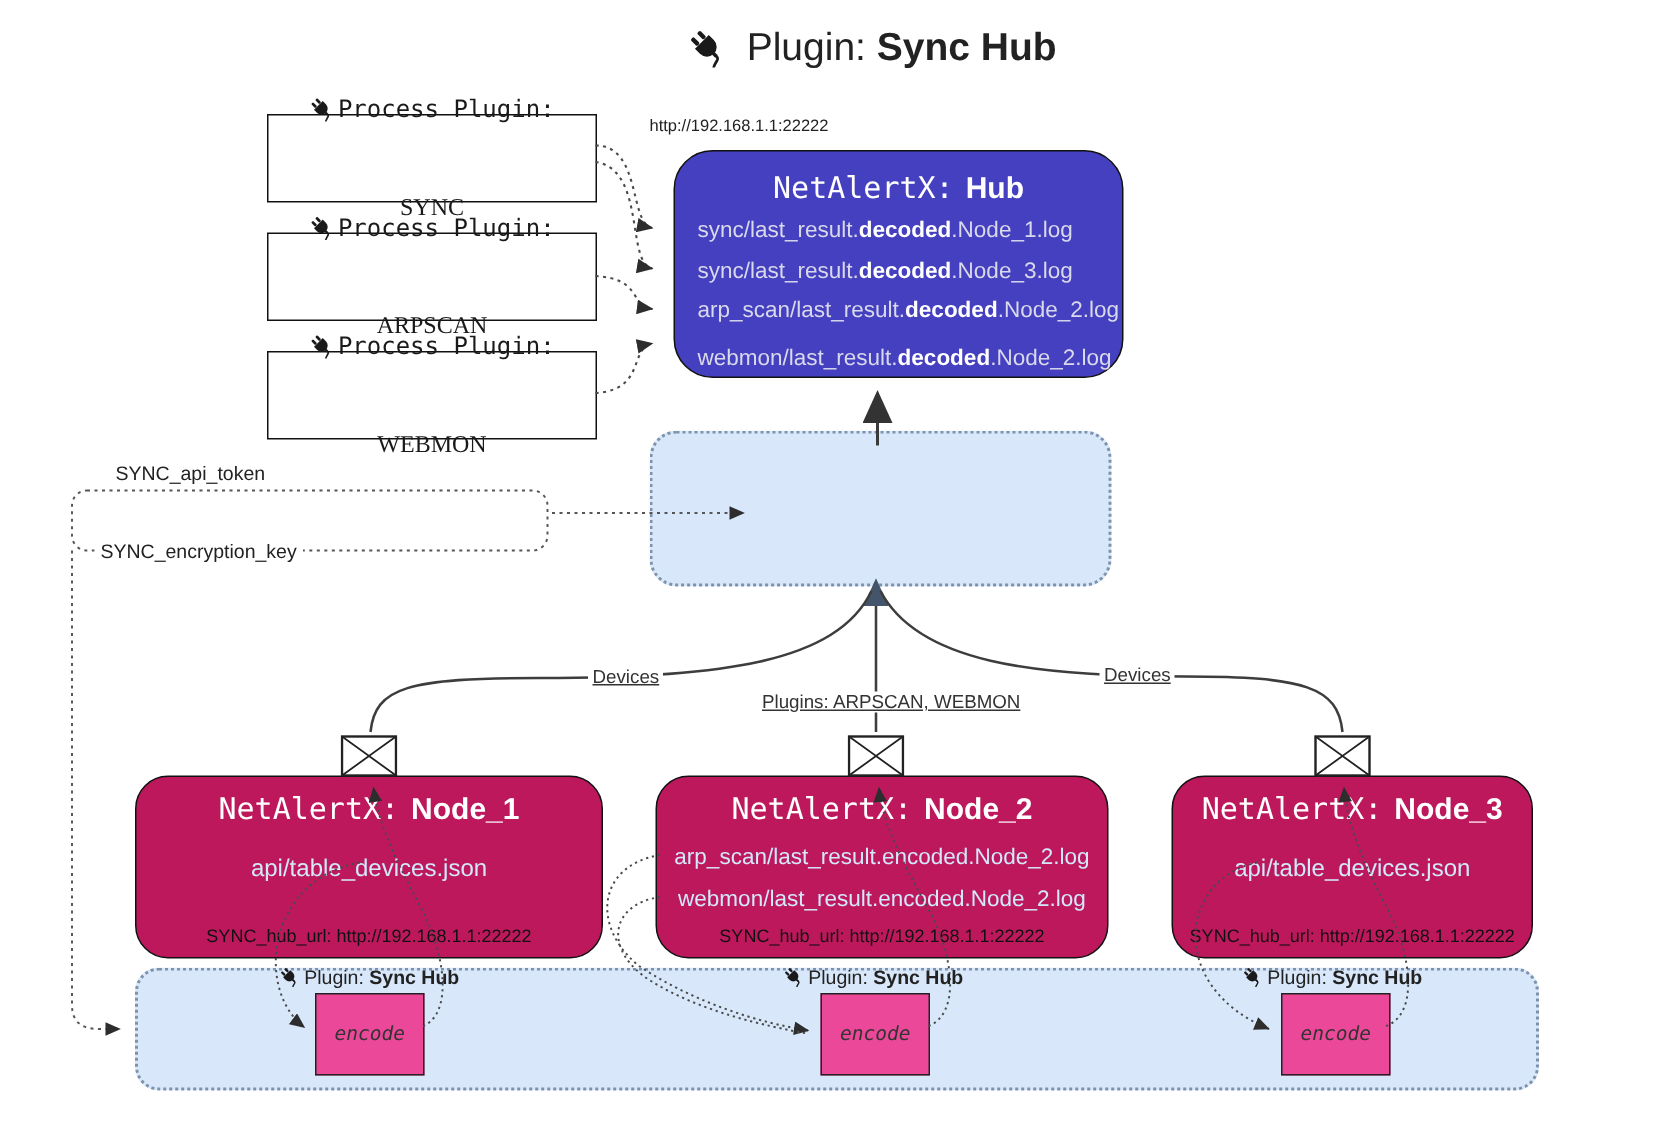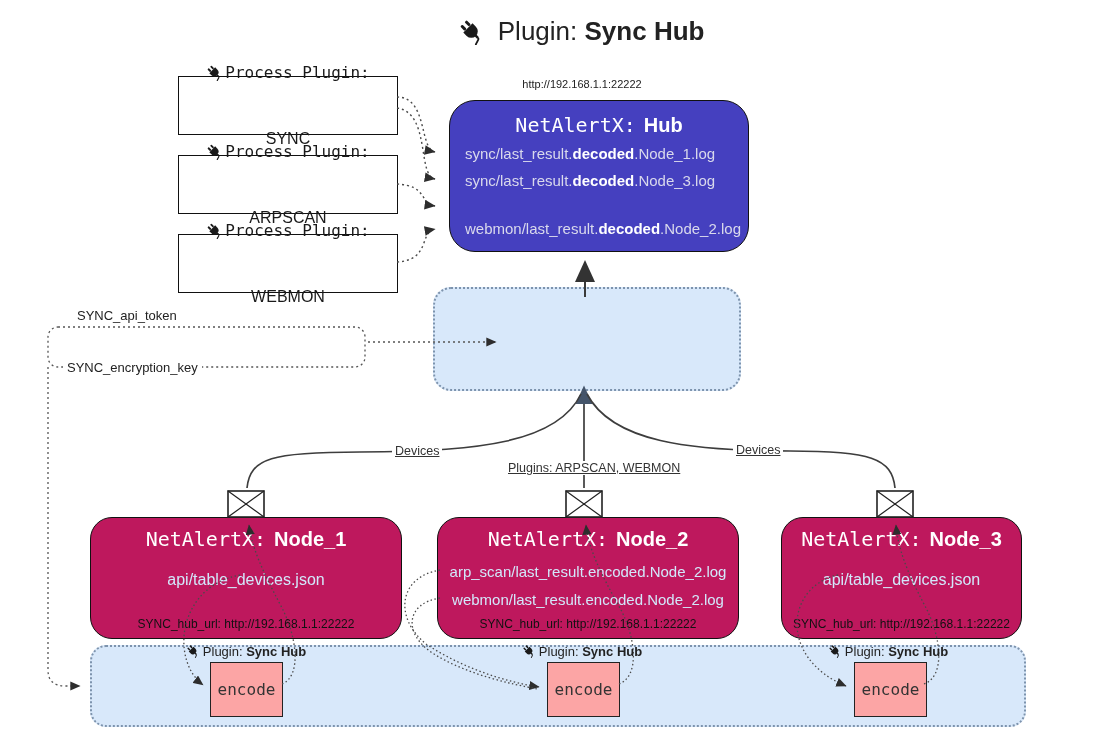--- a/index.html
+++ b/index.html
@@ -8,23 +8,23 @@
   .abs{position:absolute;}
   .mono{font-family:"DejaVu Sans Mono",monospace;}
   
   .title{left:331px;top:16px;width:500px;text-align:center;font-size:26px;color:#222;}
   .title b{font-weight:bold;}
   .title .plug{vertical-align:-5px;margin-right:6px;}
   
   .pbox{left:178px;width:218px;height:57px;background:#fff;border:1.6px solid #111;
         display:flex;flex-direction:column;justify-content:center;align-items:center;z-index:1;gap:46px;}
   .pline1{font-family:"DejaVu Sans Mono",monospace;font-size:16px;display:flex;align-items:center;gap:2px;}
-  .pline2{font-family:Liberation Sans, sans-serif;font-size:16px;margin-top:2px;}
-  
-  .huburl{left:433px;top:78px;width:298px;text-align:center;font-size:11px;color:#222;z-index:1;}
+  .pline2{font-family:Liberation Serif, serif;font-size:16px;margin-top:2px;}
+  
+  .huburl{left:433px;top:78px;width:298px;font-size:11px;color:#222;z-index:1;}
   .hub{left:433px;top:100px;width:298px;height:150px;background:#4540bf;border:1.6px solid #111;
        border-radius:26px;z-index:1;margin-left:16px;}
   .hubtitle{position:absolute;top:12px;left:0;width:100%;text-align:center;color:#fff;font-size:20px;}
   .hubtitle .pfx{font-family:"DejaVu Sans Mono",monospace;}
   .hubtitle b{font-weight:bold;margin-left:8px;}
   .hubline{position:absolute;left:15px;font-size:15px;color:#d9d9ec;white-space:nowrap;}
   .hubline b{color:#ffffff;font-weight:bold;}
   
   .lbluebox{background:#d8e8fa;border:2px dotted #7d93ad;border-radius:18px;z-index:1;}
   .decwrap{left:433px;top:287px;width:304px;height:100px;}
@@ -35,22 +35,22 @@
   .edgeLabel{background:#fff;padding:0 3px;font-size:12.5px;color:#333;z-index:3;white-space:nowrap;text-decoration:underline;}
   
   .node{background:#be185d;border:1.8px solid #111;border-radius:22px;z-index:1;}
   .nodetitle{position:absolute;top:9px;left:0;width:100%;text-align:center;color:#fff;font-size:20px;white-space:nowrap;}
   .nodetitle .pfx{font-family:"DejaVu Sans Mono",monospace;}
   .nodetitle b{font-weight:bold;margin-left:8px;}
   .nodeline{position:absolute;left:0;width:100%;text-align:center;color:#d3e8fb;font-size:15px;white-space:nowrap;}
   .nodeurl{position:absolute;bottom:7px;left:0;width:100%;text-align:center;color:#111;font-size:12px;}
   
   .bottomwrap{left:90px;top:645px;width:932px;height:78px;border-radius:16px;}
-  .encbox{top:662px;width:71px;height:53px;background:#fca5a5;border:1.8px solid #222;z-index:2;
-          display:flex;align-items:center;justify-content:center;font-size:16px;color:#333;}
+  .encbox{top:662px;width:71px;height:53px;background:#ec4899;border:1.8px solid #222;z-index:2;
+          display:flex;align-items:center;justify-content:center;font-size:13px;color:#333;font-style:italic;}
   .enclabel{top:644px;width:160px;text-align:center;font-size:13px;color:#222;z-index:3;white-space:nowrap;}
   .enclabel b{font-weight:bold;}
   .enclabel .plug{vertical-align:-2px;margin-right:3px;}
   
   .env{top:490px;width:38px;height:28px;z-index:3;}
   
   .overlay{position:absolute;left:0;top:0;width:1117px;height:754px;z-index:2;pointer-events:none;}
 </style>
 </head>
 <body>
@@ -115,21 +115,22 @@
         <span>Process Plugin:</span>
       </div>
     <div class="pline2">WEBMON</div>
   </div>
 
   <div class="abs huburl">http://192.168.1.1:22222</div>
   <div class="abs hub">
     <div class="hubtitle"><span class="pfx">NetAlertX:</span><b>Hub</b></div>
     <div class="hubline" style="top:44px"><span>sync/last_result.</span><b>decoded</b><span>.Node_1.log</span></div>
     <div class="hubline" style="top:71px"><span>sync/last_result.</span><b>decoded</b><span>.Node_3.log</span></div>
-    <div class="hubline" style="top:119px"><span>webmon/last_result.</span><b>decoded</b><span>.Node_2.log</span></div>
+    <div class="hubline" style="top:97px"><span>arp_scan/last_result.</span><b>decoded</b><span>.Node_2.log</span></div>
+    <div class="hubline" style="top:129px"><span>webmon/last_result.</span><b>decoded</b><span>.Node_2.log</span></div>
   </div>
 
   <div class="abs lbluebox decwrap"></div>
 
   <div class="abs lineLabel" style="left:73px;top:307px">SYNC_api_token</div>
   <div class="abs lineLabel" style="left:63px;top:359px">SYNC_encryption_key</div>
 
   <div class="abs edgeLabel" style="left:392px;top:444px">Devices</div>
   <div class="abs edgeLabel" style="left:733px;top:443px">Devices</div>
   <div class="abs edgeLabel" style="left:505px;top:461px">Plugins: ARPSCAN, WEBMON</div>

